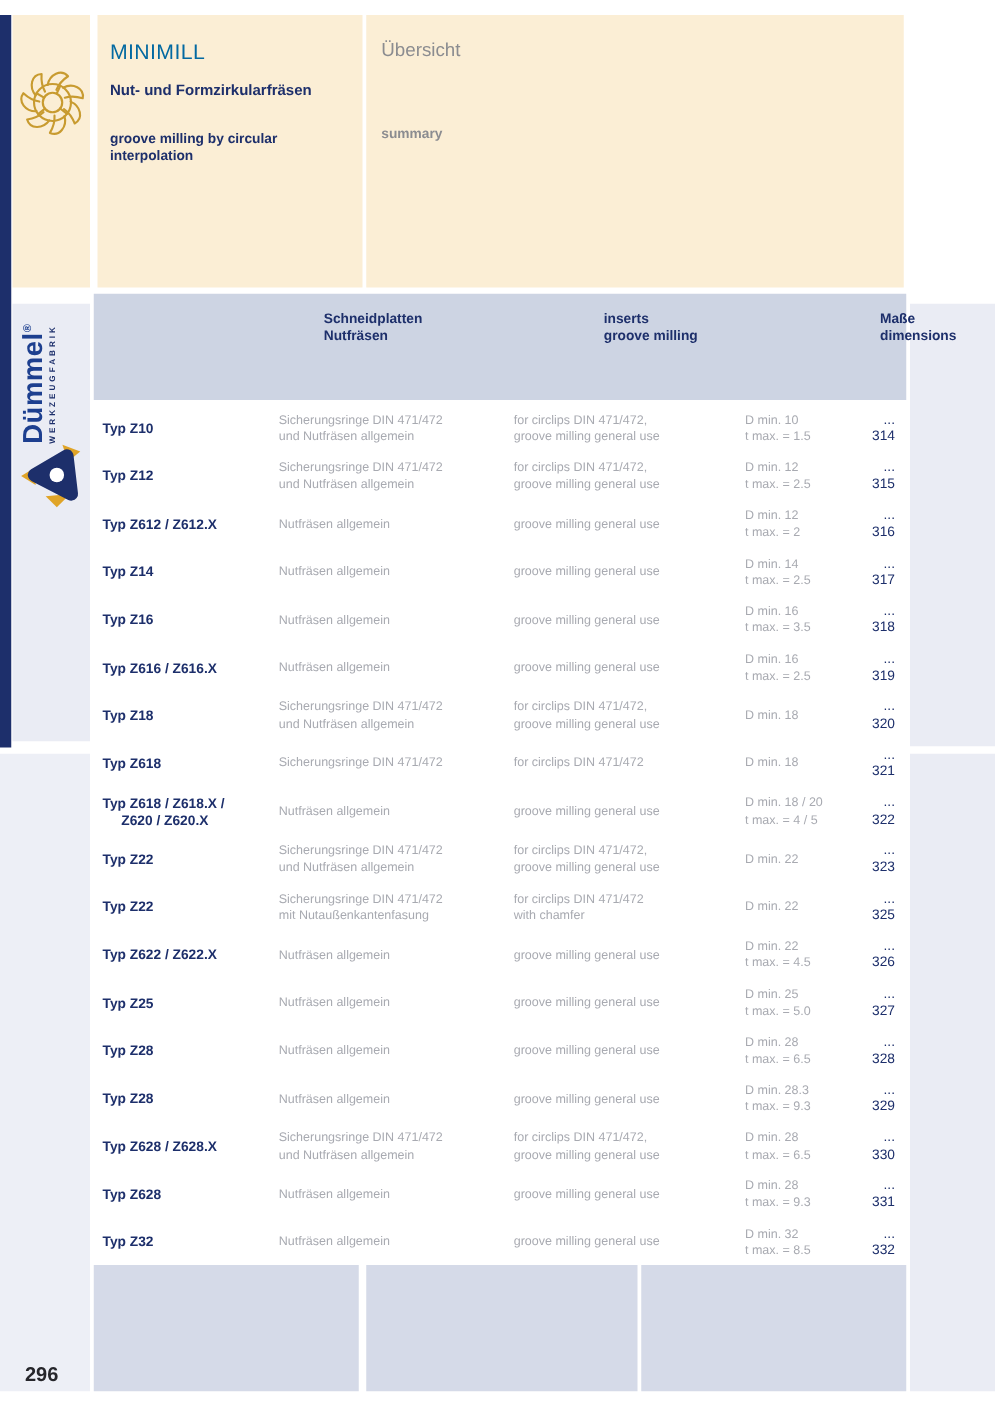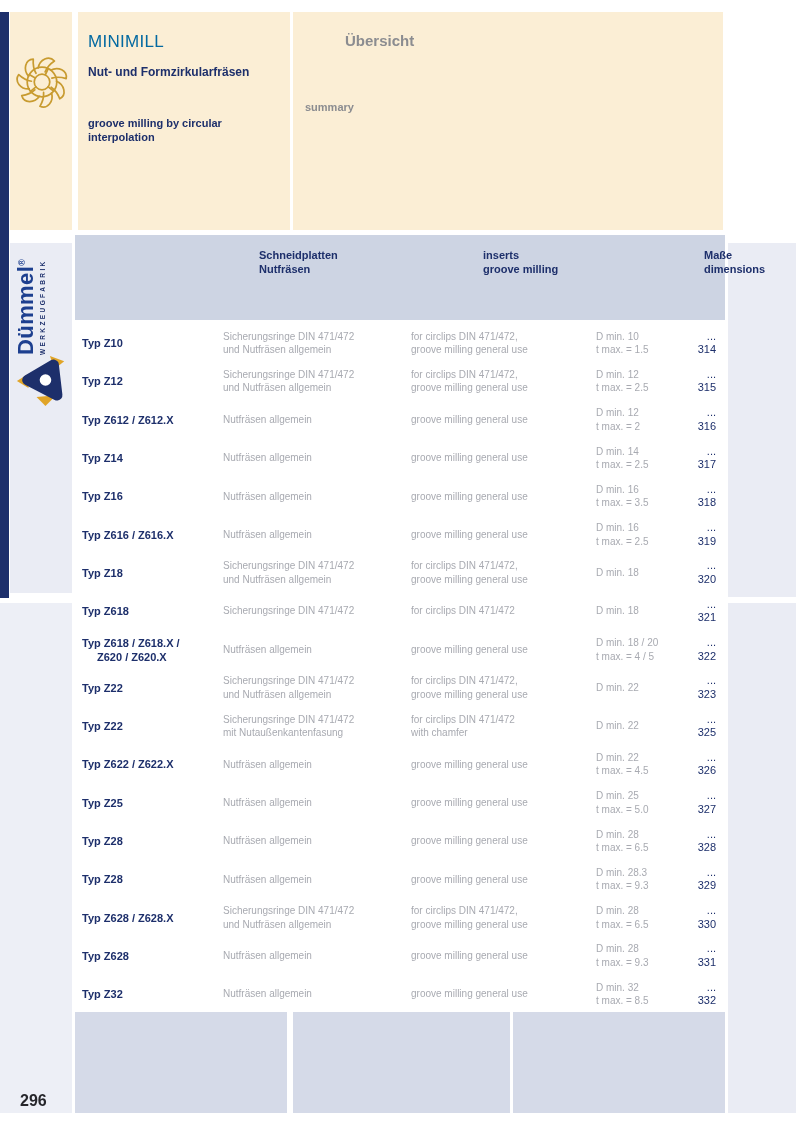--- a/index.html
+++ b/index.html
@@ -11,22 +11,22 @@
   .navy-bar { position:absolute; left:0; top:12px; width:9px; height:586px; background:#1d2f6b; }
 
   
   .cream { background:#fbeed5; position:absolute; top:12px; height:218px; }
   .icon-box { left:10px; width:62px; }
   .title-box { left:78px; width:212px; padding:20px 0 0 10px; }
   .overview-box { left:293px; width:430px; padding:20px 0 0 12px; }
 
   .product-title { font-size:17px; font-weight:normal; color:#0369a1; letter-spacing:0.3px; }
   .subtitle-de { margin-top:13px; font-size:12px; font-weight:bold; color:#1d2f6b; }
-  .subtitle-en { margin-top:37px; font-size:11px; font-weight:bold; color:#1d2f6b; width:160px; line-height:14px; }
-  .overview-de { font-size:15px; font-weight:bold; color:#8b8c90;margin-left:40px; }
+  .subtitle-en { margin-top:25px; font-size:11px; font-weight:bold; color:#1d2f6b; width:160px; line-height:14px; }
+  .overview-de { font-size:15px; font-weight:normal; color:#8b8c90; }
   .overview-en { margin-top:52px; font-size:11px; font-weight:bold; color:#8b8c90; }
 
   .cutter-icon-wrap { position:absolute; left:4px; top:40px; width:56px; height:60px; }
 
   
   .strip { position:absolute; background:#eaecf4; }
   .logo-strip { left:10px; top:243px; width:62px; height:350px; }
   .right-strip-top { left:728px; top:243px; width:68px; height:354px; }
   .left-strip-bottom { left:0; top:603px; width:72px; height:510px; background:#edeff6; }
   .right-strip-bottom { left:728px; top:603px; width:68px; height:510px; }

